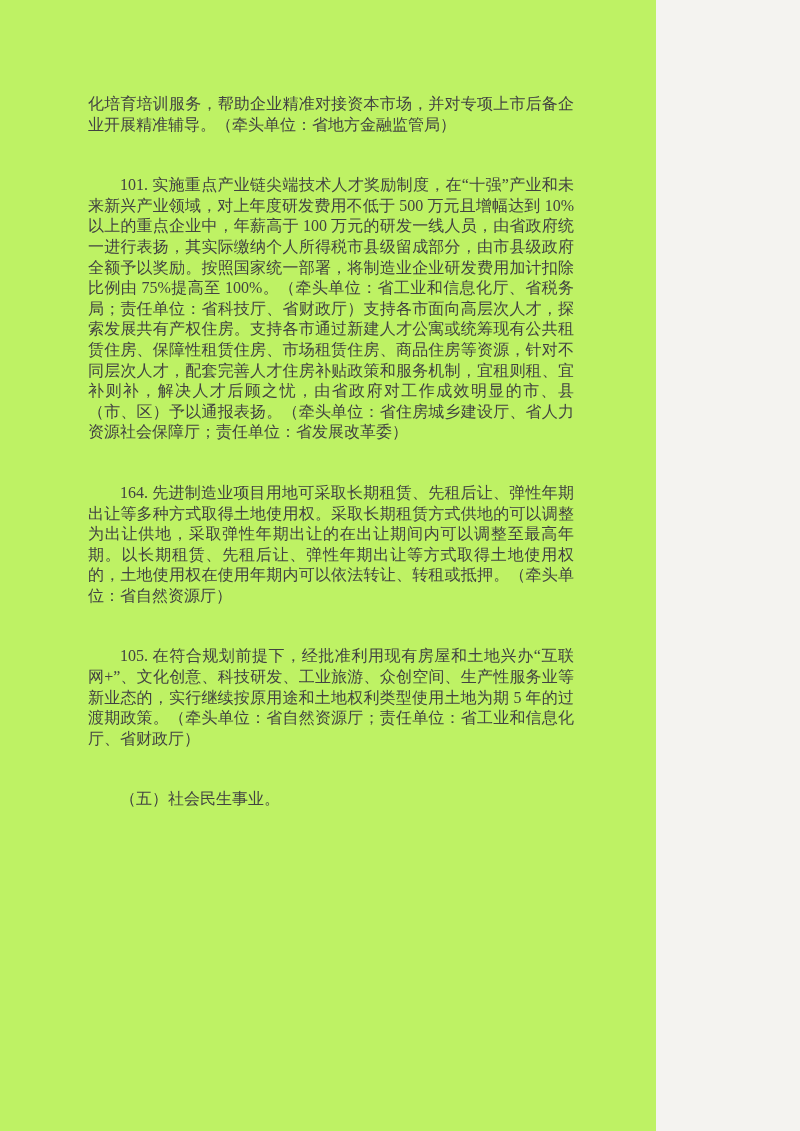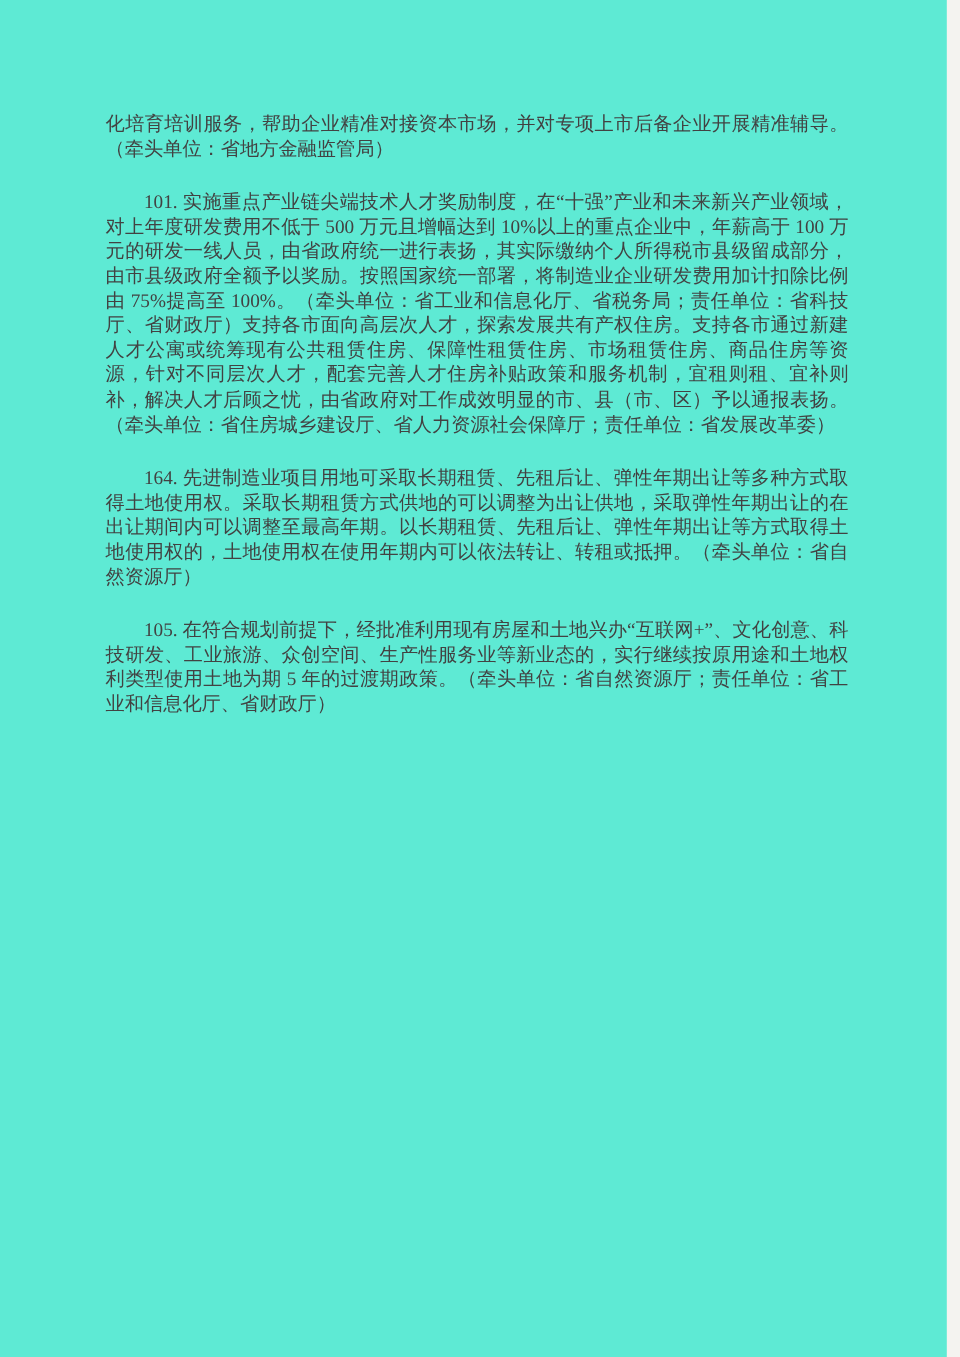--- a/index.html
+++ b/index.html
@@ -7,36 +7,36 @@
     padding: 0;
   }
   body {
     width: 800px;
     height: 1131px;
     background: #f4f3f0;
     overflow: hidden;
   }
   .page {
     box-sizing: border-box;
-    width: 789px;
+    width: 656px;
     height: 1131px;
     padding: 94px 82px 0 88px;
-    background: #5eead4;
+    background: #bef264;
     font-family: "Liberation Serif", "DejaVu Serif", serif;
     color: #424242;
   }
   .page p {
     margin: 0;
     font-size: 16px;
     line-height: 20.6px;
     text-align: justify;
     word-break: break-all;
   }
   .page p + p {
-    margin-top: 24px;
+    margin-top: 40px;
   }
   .indent {
     text-indent: 2em;
   }
   .section-heading {
     text-indent: 2em;
   }
 </style>
 </head>
 <body>
@@ -45,14 +45,15 @@
   <p>化培育培训服务，帮助企业精准对接资本市场，并对专项上市后备企业开展精准辅导。（牵头单位：省地方金融监管局）</p>
 
   <p class="indent">101. 实施重点产业链尖端技术人才奖励制度，在“十强”产业和未来新兴产业领域，对上年度研发费用不低于 500 万元且增幅达到 10%以上的重点企业中，年薪高于 100 万元的研发一线人员，由省政府统一进行表扬，其实际缴纳个人所得税市县级留成部分，由市县级政府全额予以奖励。按照国家统一部署，将制造业企业研发费用加计扣除比例由 75%提高至 100%。（牵头单位：省工业和信息化厅、省税务局；责任单位：省科技厅、省财政厅）支持各市面向高层次人才，探索发展共有产权住房。支持各市通过新建人才公寓或统筹现有公共租赁住房、保障性租赁住房、市场租赁住房、商品住房等资源，针对不同层次人才，配套完善人才住房补贴政策和服务机制，宜租则租、宜补则补，解决人才后顾之忧，由省政府对工作成效明显的市、县（市、区）予以通报表扬。（牵头单位：省住房城乡建设厅、省人力资源社会保障厅；责任单位：省发展改革委）</p>
 
 
 
   <p class="indent">164. 先进制造业项目用地可采取长期租赁、先租后让、弹性年期出让等多种方式取得土地使用权。采取长期租赁方式供地的可以调整为出让供地，采取弹性年期出让的在出让期间内可以调整至最高年期。以长期租赁、先租后让、弹性年期出让等方式取得土地使用权的，土地使用权在使用年期内可以依法转让、转租或抵押。（牵头单位：省自然资源厅）</p>
 
   <p class="indent">105. 在符合规划前提下，经批准利用现有房屋和土地兴办“互联网+”、文化创意、科技研发、工业旅游、众创空间、生产性服务业等新业态的，实行继续按原用途和土地权利类型使用土地为期 5 年的过渡期政策。（牵头单位：省自然资源厅；责任单位：省工业和信息化厅、省财政厅）</p>
 
+  <p class="section-heading">（五）社会民生事业。</p>
 
 </main>
 
 </body></html>

